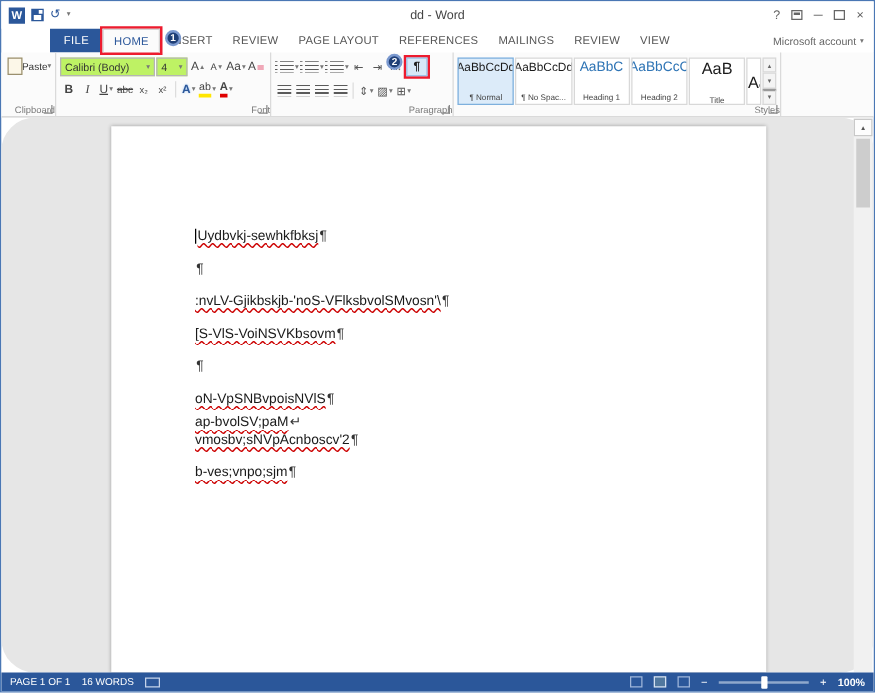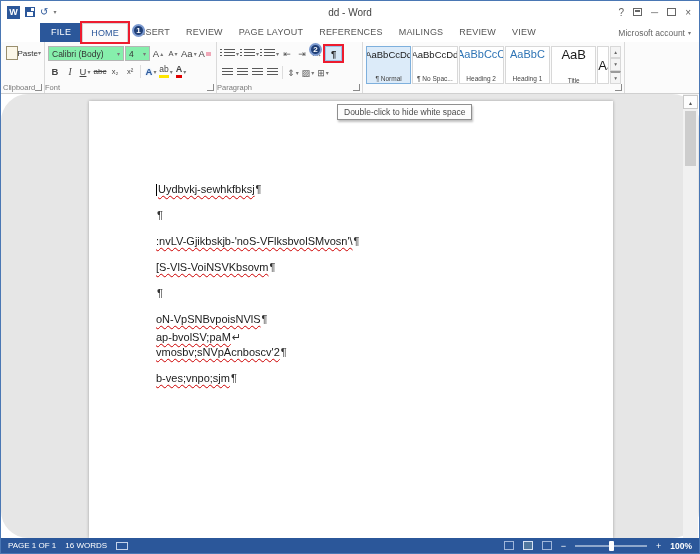--- a/index.html
+++ b/index.html
@@ -28,24 +28,24 @@
   .tab.active { color:#2b579a; background:#fbfbfb; border:1px solid #d4d4d4; border-bottom:none; position:relative; box-shadow:0 0 0 2px #ed1b2e; z-index:3; }
   .account { margin-left:auto; display:flex; align-items:center; gap:3px; color:#666; font-size:8.5px; padding-right:8px; }
   .dd { font-size:6px; color:#777; line-height:1; }
   .anno-badge { position:absolute; width:13px; height:13px; border-radius:50%; background:#1f3f77; border:2px solid #7b99cf; color:#fff; font-size:8px; font-weight:bold; display:flex; align-items:center; justify-content:center; z-index:6; }
   .badge1 { right:-18px; top:0px; }
   .badge2 { left:-17px; top:-4px; }
 
   
   .ribbon { position:absolute; top:41px; left:0; right:0; height:52px; background:#fbfbfb; border-bottom:1px solid #d0d0d0; display:flex; padding:0 2px; }
   .group { position:relative; border-right:1px solid #dadada; padding:2px 3px 12px; }
-  .group-label { position:absolute; bottom:1px; left:0; right:0; text-align:left; font-size:7.5px; color:#7a7a7a; }
+  .group-label { position:absolute; bottom:1px; left:0; right:0; text-align:right; font-size:7.5px; color:#7a7a7a; }
   .launcher { position:absolute; right:2px; bottom:2px; width:7px; height:7px; border-right:1px solid #8a8a8a; border-bottom:1px solid #8a8a8a; }
   .r { display:flex; align-items:center; gap:1px; }
-  .combo { height:15px; border:1px solid #b5b5b5; background:#86efac; font-size:8.5px; color:#333; display:flex; align-items:center; justify-content:space-between; padding:0 3px; }
+  .combo { height:15px; border:1px solid #b5b5b5; background:#bef264; font-size:8.5px; color:#333; display:flex; align-items:center; justify-content:space-between; padding:0 3px; }
   .sbtn { min-width:14px; height:15px; display:inline-flex; align-items:center; justify-content:center; font-size:9.5px; color:#444; gap:1px; position:relative; }
   .vsep { width:1px; height:13px; background:#ddd; margin:0 2px; }
   .b { font-weight:bold; }
   .i { font-style:italic; font-family:"Liberation Serif", serif; }
   .u { text-decoration:underline; }
   .strike { font-size:8px; text-decoration:line-through; }
   .small-a { font-size:7.5px; }
   .fx-a { color:#2b579a; font-weight:bold; text-shadow:0 0 2px #9cc3ef; }
   .hl-a { border-bottom:3px solid #ffe600; font-size:8.5px; line-height:1.1; }
   .fc-a { border-bottom:3px solid #e00000; font-weight:bold; font-size:9px; line-height:1.1; }
@@ -265,46 +265,46 @@
       <div class="styles-row">
         <div class="style-card selected">
           <div class="sample">AaBbCcDd</div>
           <div class="sname">¶ Normal</div>
         </div>
         <div class="style-card">
           <div class="sample">AaBbCcDd</div>
           <div class="sname">¶ No Spac...</div>
         </div>
         <div class="style-card">
+          <div class="sample h">AaBbC</div>
+          <div class="sname">Heading 1</div>
+        </div>
+        <div class="style-card">
           <div class="sample h">AaBbCcC</div>
           <div class="sname">Heading 2</div>
-        </div>
-        <div class="style-card">
-          <div class="sample h">AaBbC</div>
-          <div class="sname">Heading 1</div>
         </div>
         <div class="style-card">
           <div class="sample t">AaB</div>
           <div class="sname">Title</div>
         </div>
         <div class="style-card partial">
           <div class="sample t">AaBl</div>
         </div>
         <div class="gal-scroll">
           <span class="gs">▴</span>
           <span class="gs">▾</span>
           <span class="gs more">▾</span>
         </div>
       </div>
+      <div class="group-label">Styles</div>
       <span class="launcher"></span>
     </div>
 
   </div>
 
-  <div class="tooltip">Double-click to hide white space</div>
 
   <div class="doc-area">
     <div class="page">
       <div class="doc-text">
         <div class="doc-line" style="top:82px"><span class="cursor"></span><span class="misspelled">Uydbvkj-sewhkfbksj</span><span class="pmark">¶</span></div>
         <div class="doc-line" style="top:108px"><span class="misspelled"></span><span class="pmark">¶</span></div>
         <div class="doc-line" style="top:134px"><span class="misspelled">:nvLV-Gjikbskjb-'noS-VFlksbvolSMvosn'\</span><span class="pmark">¶</span></div>
         <div class="doc-line" style="top:160px"><span class="misspelled">[S-VlS-VoiNSVKbsovm</span><span class="pmark">¶</span></div>
         <div class="doc-line" style="top:186px"><span class="misspelled"></span><span class="pmark">¶</span></div>
         <div class="doc-line" style="top:212px"><span class="misspelled">oN-VpSNBvpoisNVlS</span><span class="pmark">¶</span></div>

